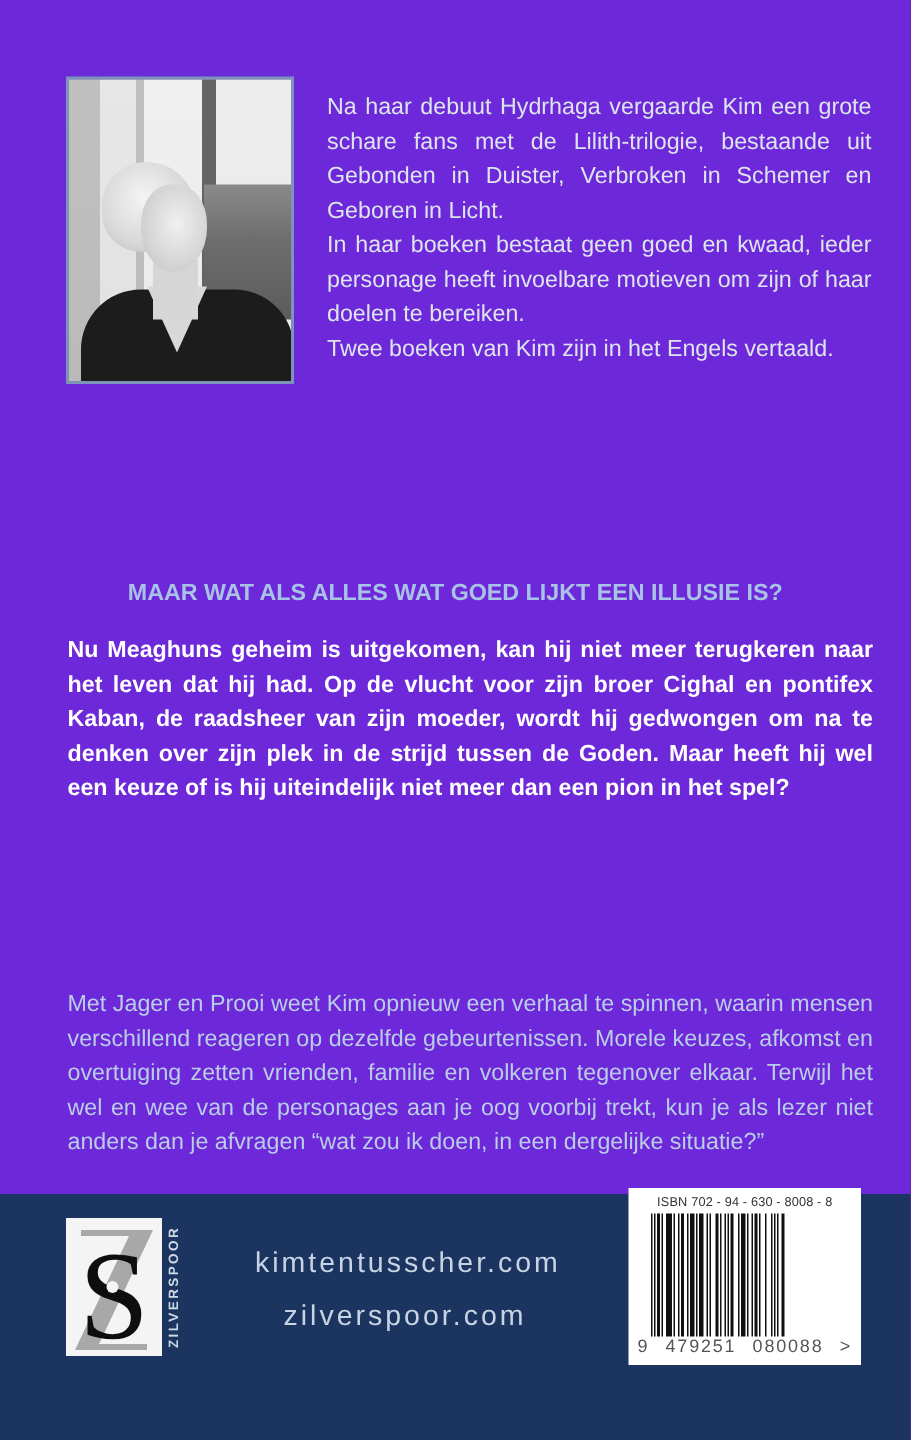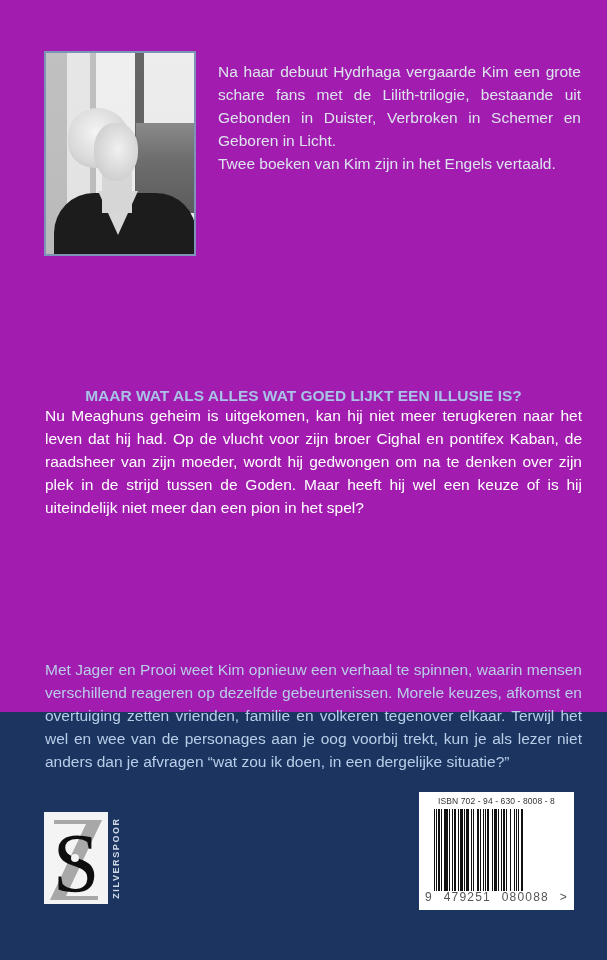--- a/index.html
+++ b/index.html
@@ -4,22 +4,22 @@
 <style>
   * { margin: 0; padding: 0; box-sizing: border-box; }
   html, body { width: 607px; height: 960px; overflow: hidden; }
   body {
     background: #1b3560;
     font-family: "Liberation Sans", "DejaVu Sans", sans-serif;
     color: #eef1f6;
     position: relative;
   }
   .cover {
-    position: absolute; left: 0; top: 0; width: 607px; height: 712px;
-    background: #a21caf;
+    position: absolute; left: 0; top: 0; width: 607px; height: 796px;
+    background: #6d28d9;
   }
   
   .photo {
     position: absolute; left: 44px; top: 51px; width: 152px; height: 205px;
     border: 2px solid #7d93b8;
     background: linear-gradient(180deg, #d9d9d9 0%, #c6c6c6 45%, #9a9a9a 100%);
     overflow: hidden;
   }
   .photo .bg-wall {
     position: absolute; left: 0; top: 0; width: 100%; height: 100%;
@@ -72,22 +72,23 @@
     left: 45px; top: 266px; width: 537px;
     color: #ffffff;
   }
   .headline {
     position: absolute; left: 0; width: 607px; text-align: center;
     font-weight: bold; color: #a9c3e6; font-size: 15.5px;
   }
   .headline-1 { top: 357px; }
   .headline-2 { top: 387px; }
   .story {
-    left: 45px; top: 404px; width: 537px;
+    left: 45px; top: 422px; width: 537px;
     color: #ffffff;
+    font-weight: bold;
   }
   .closing {
     left: 45px; top: 658px; width: 537px;
     color: #b9cde8;
   }
   
   .logo {
     position: absolute; left: 44px; top: 812px; width: 64px; height: 92px;
     background: #f4f4f4;
     overflow: hidden;
@@ -137,20 +138,21 @@
     <div class="panel"></div>
     <div class="jacket"></div>
     <div class="v-neck"></div>
     <div class="neck"></div>
     <div class="hair"></div>
     <div class="face"></div>
   </div>
 
   <div class="text-block bio">
     <p>Na haar debuut Hydrhaga vergaarde Kim een grote schare fans met de Lilith-trilogie, be­staande uit Gebonden in Duister, Verbroken in Schemer en Geboren in Licht.</p>
+    <p>In haar boeken bestaat geen goed en kwaad, ieder personage heeft invoelbare motieven om zijn of haar doelen te bereiken.</p>
     <p>Twee boeken van Kim zijn in het Engels vertaald.</p>
   </div>
 
 
   <div class="headline headline-2">MAAR WAT ALS ALLES WAT GOED LIJKT EEN ILLUSIE IS?</div>
 
   <div class="text-block story">
     <p>Nu Meaghuns geheim is uitgekomen, kan hij niet meer terugkeren naar het leven dat hij had. Op de vlucht voor zijn broer Cighal en pontifex Kaban, de raadsheer van zijn moeder, wordt hij gedwongen om na te denken over zijn plek in de strijd tussen de Goden. Maar heeft hij wel een keuze of is hij uiteindelijk niet meer dan een pion in het spel?</p>
   </div>
 
@@ -163,20 +165,24 @@
       <rect x="0" y="0" width="64" height="92" fill="#f4f4f4"></rect>
       <polygon points="10,8 58,8 22,84 54,84 54,88 6,88 42,12 10,12" fill="#a8a8a8"></polygon>
       <text x="32" y="80" text-anchor="middle" font-family="Liberation Serif, DejaVu Serif, serif" font-size="84" fill="#0e0e0e">S</text>
       <circle cx="31" cy="46" r="4" fill="#f4f4f4"></circle>
     </svg>
   </div>
   <div class="logo-text">
     <span>ZILVERSPOOR</span>
   </div>
 
+  <div class="links">
+    <div>kimtentusscher.com</div>
+    <div>zilverspoor.com</div>
+  </div>
 
   <div class="barcode">
     <div class="isbn-text">ISBN 702 - 94 - 630 - 8008 - 8</div>
     <div class="bars" id="bars">
         <i style="width: 1.05px;"></i>
         <i class="s" style="width: 1.05px;"></i>
         <i style="width: 1.05px;"></i>
         <i class="s" style="width: 1.05px;"></i>
         <i style="width: 2.1px;"></i>
         <i class="s" style="width: 1.05px;"></i>

